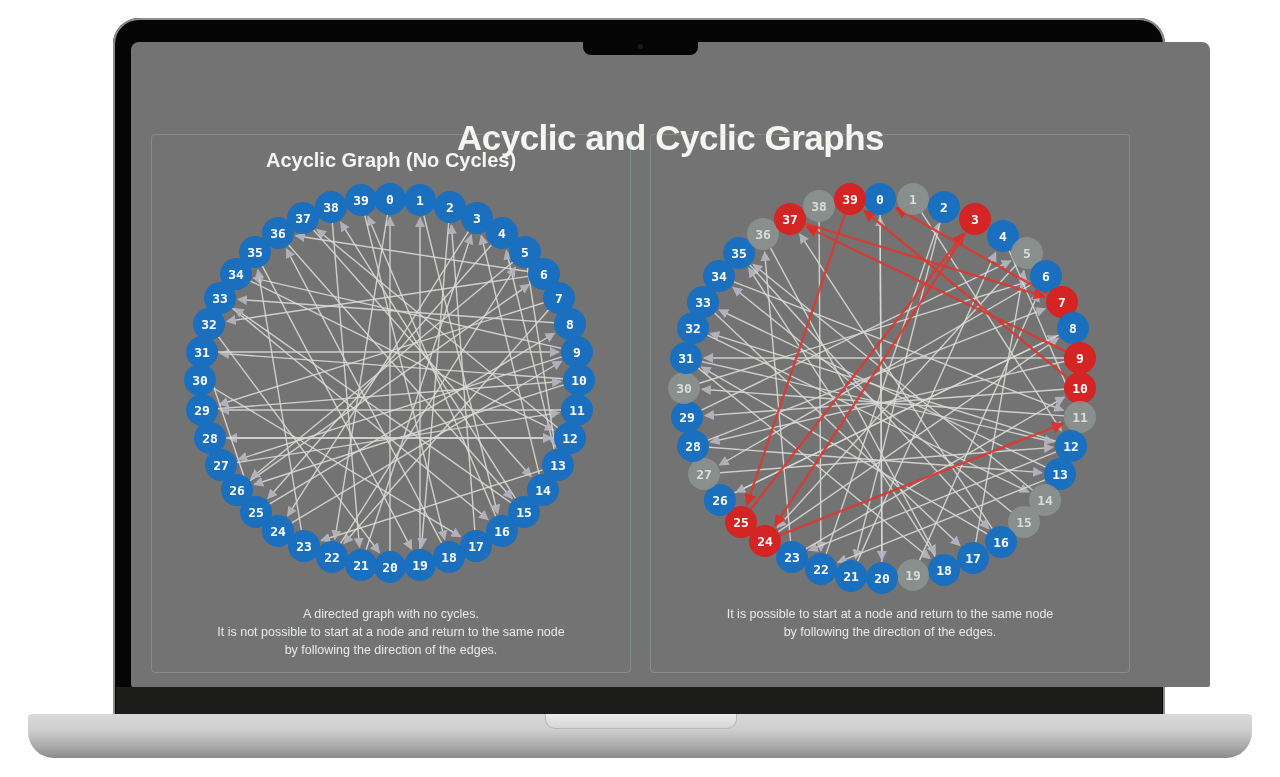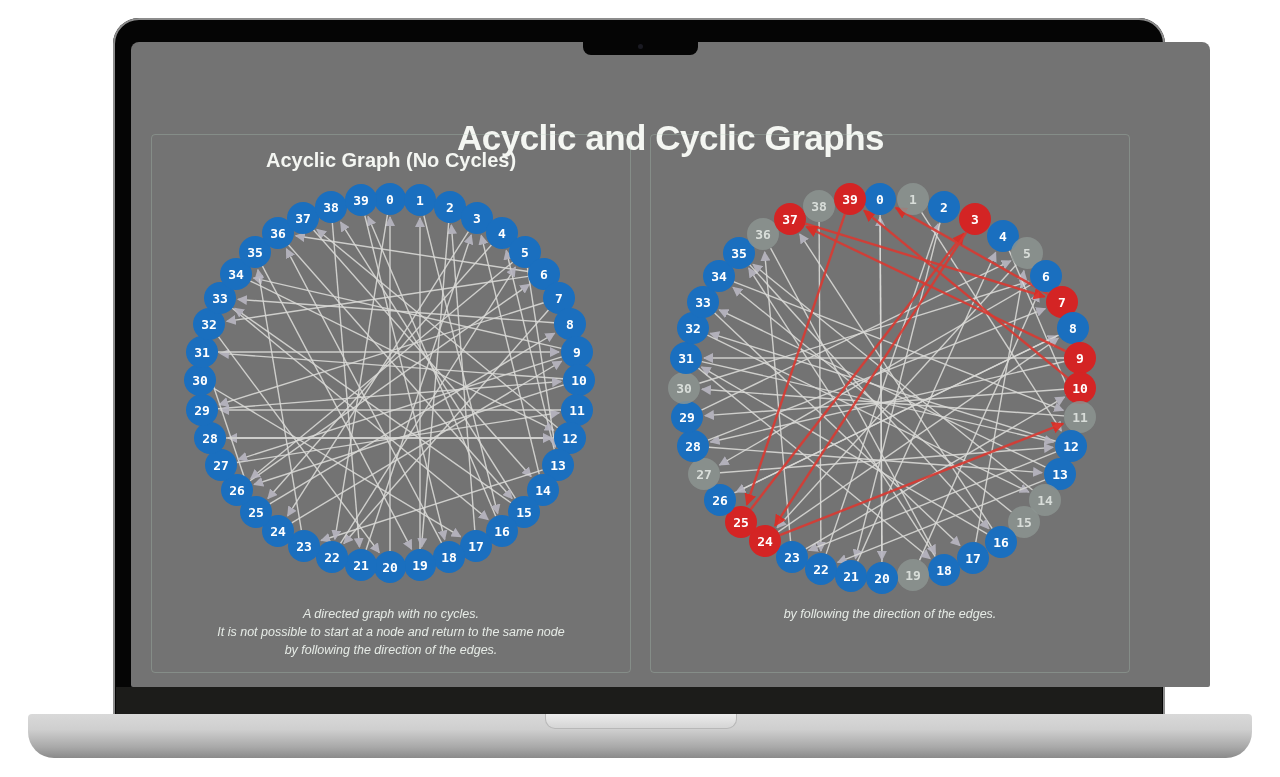--- a/index.html
+++ b/index.html
@@ -9,21 +9,21 @@
   .notch{position:absolute;left:583px;top:40px;width:115px;height:15px;background:#050505;border-radius:0 0 8px 8px;}
   .cam{position:absolute;left:638px;top:44px;width:5px;height:5px;border-radius:50%;background:#1a1a22;}
   .chin{position:absolute;left:116px;top:687px;width:1046px;height:28px;background:#1c1c1a;}
   .base{position:absolute;left:28px;top:714px;width:1224px;height:44px;border-radius:4px 4px 26px 26px;
         background:linear-gradient(#d9d9d9 0%,#cfcfcf 35%,#a9a9a9 75%,#8a8a8a 100%);}
   .groove{position:absolute;left:545px;top:714px;width:190px;height:14px;background:linear-gradient(#ececec,#d5d5d5);border-radius:0 0 10px 10px;border:1px solid #b8b8b8;border-top:none;}
   .main-title{position:absolute;left:0;top:76px;width:100%;text-align:center;color:#f4f6f2;font-size:35px;font-weight:bold;letter-spacing:-0.5px;}
   .panel{position:absolute;top:92px;width:478px;height:537px;border:1px solid rgba(180,210,190,0.28);border-radius:4px;}
   .panel.left{left:20px;} .panel.right{left:519px;}
   .panel-title{position:absolute;left:0;top:14px;width:100%;text-align:center;color:#f4f6f2;font-size:20px;font-weight:bold;}
-  .panel-desc{position:absolute;left:0;top:470px;width:100%;text-align:center;color:#e6ebe6;font-size:12.5px;line-height:18px;font-style:italic;}
+  .panel-desc{position:absolute;left:0;top:470px;width:100%;text-align:center;color:#e6ebe6;font-size:12.5px;line-height:18px;}
   .panel-desc div{white-space:nowrap;}
   svg.graph{position:absolute;left:0;top:0;}
   .node-label{font-family:"DejaVu Sans Mono",monospace;font-weight:bold;font-size:13px;}
 </style>
 </head>
 <body>
 
 <div class="lid"></div>
 <div class="screen">
   <div class="main-title">Acyclic and Cyclic Graphs</div>
@@ -32,20 +32,21 @@
     <div class="panel-title">Acyclic Graph (No Cycles)</div>
     <div class="panel-desc">
       <div>A directed graph with no cycles.</div>
       <div>It is not possible to start at a node and return to the same node</div>
       <div>by following the direction of the edges.</div>
     </div>
   </div>
 
   <div class="panel right">
     <div class="panel-desc">
+      <div>It is possible to start at a node and return to the same node</div>
       <div>by following the direction of the edges.</div>
     </div>
   </div>
 
   <svg class="graph" id="graph-svg" width="1018" height="645" viewBox="131 42 1018 645" xmlns="http://www.w3.org/2000/svg">
     <defs>
       <marker id="arrow-gray" markerWidth="10" markerHeight="10" refX="9" refY="5" orient="auto" markerUnits="userSpaceOnUse">
         <path d="M0,0 L10,5 L0,10 z" fill="#b9b7c2"></path>
       </marker>
       <marker id="arrow-red" markerWidth="12" markerHeight="12" refX="11" refY="6" orient="auto" markerUnits="userSpaceOnUse">

